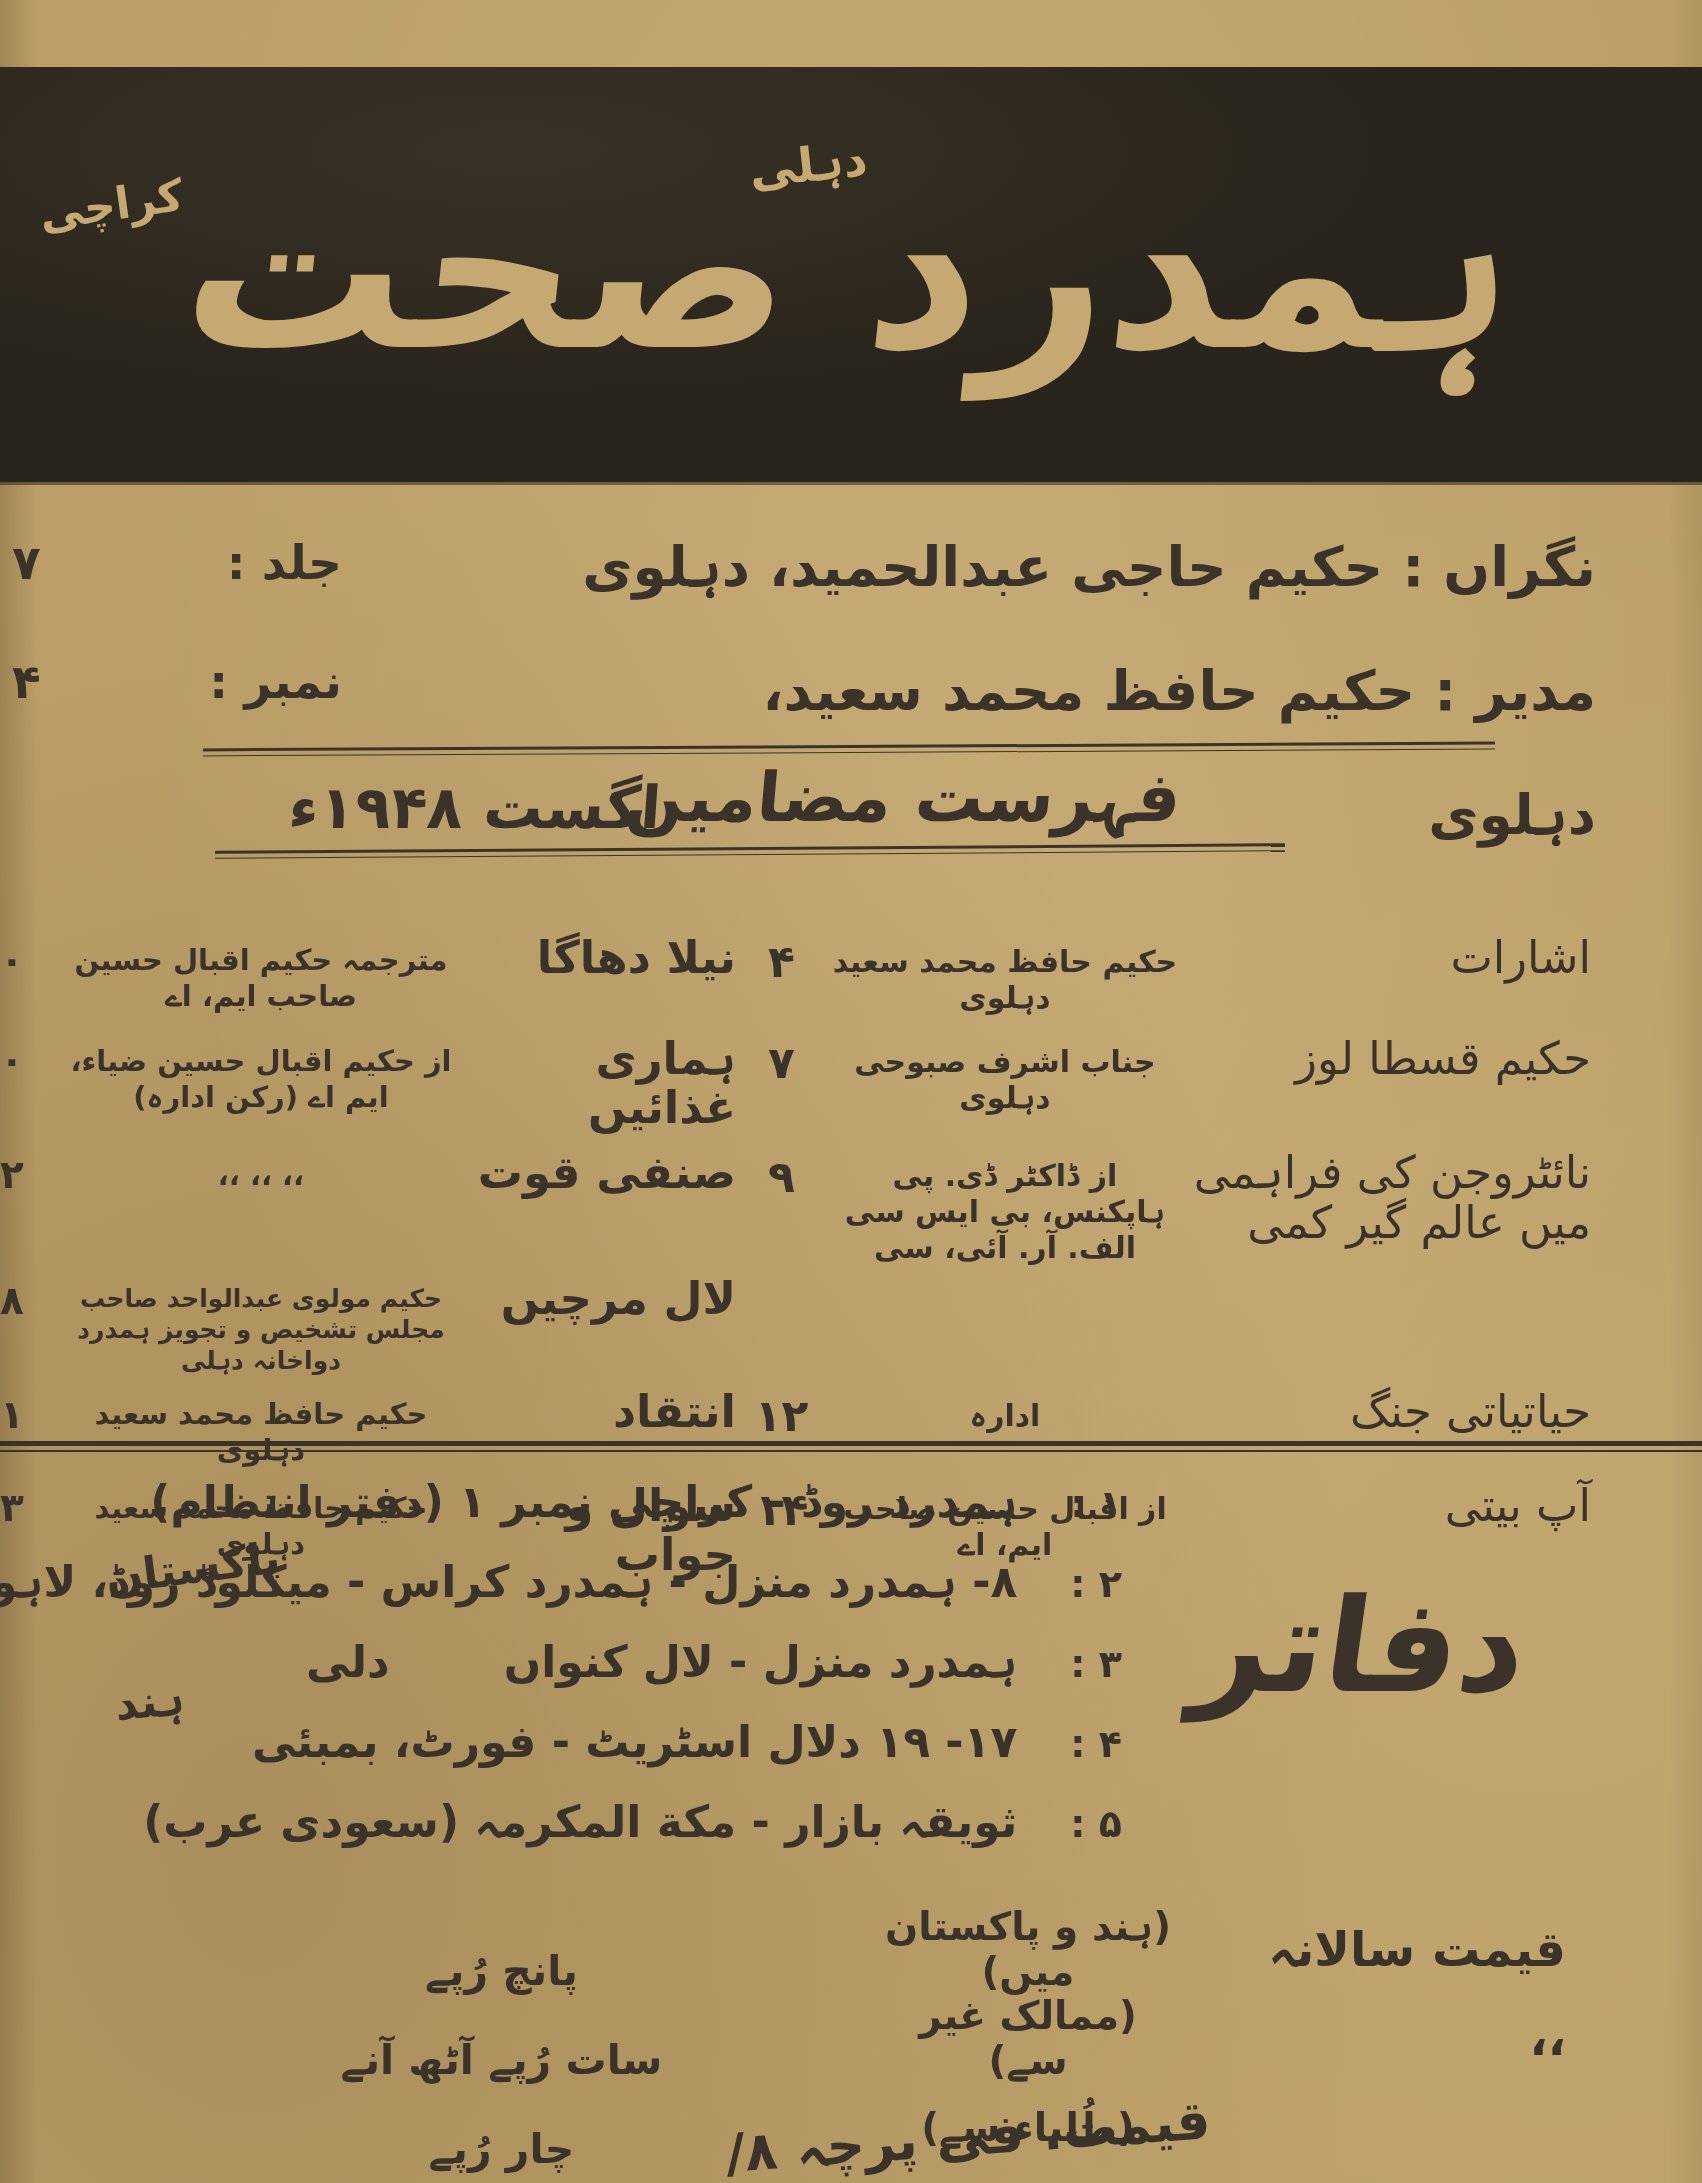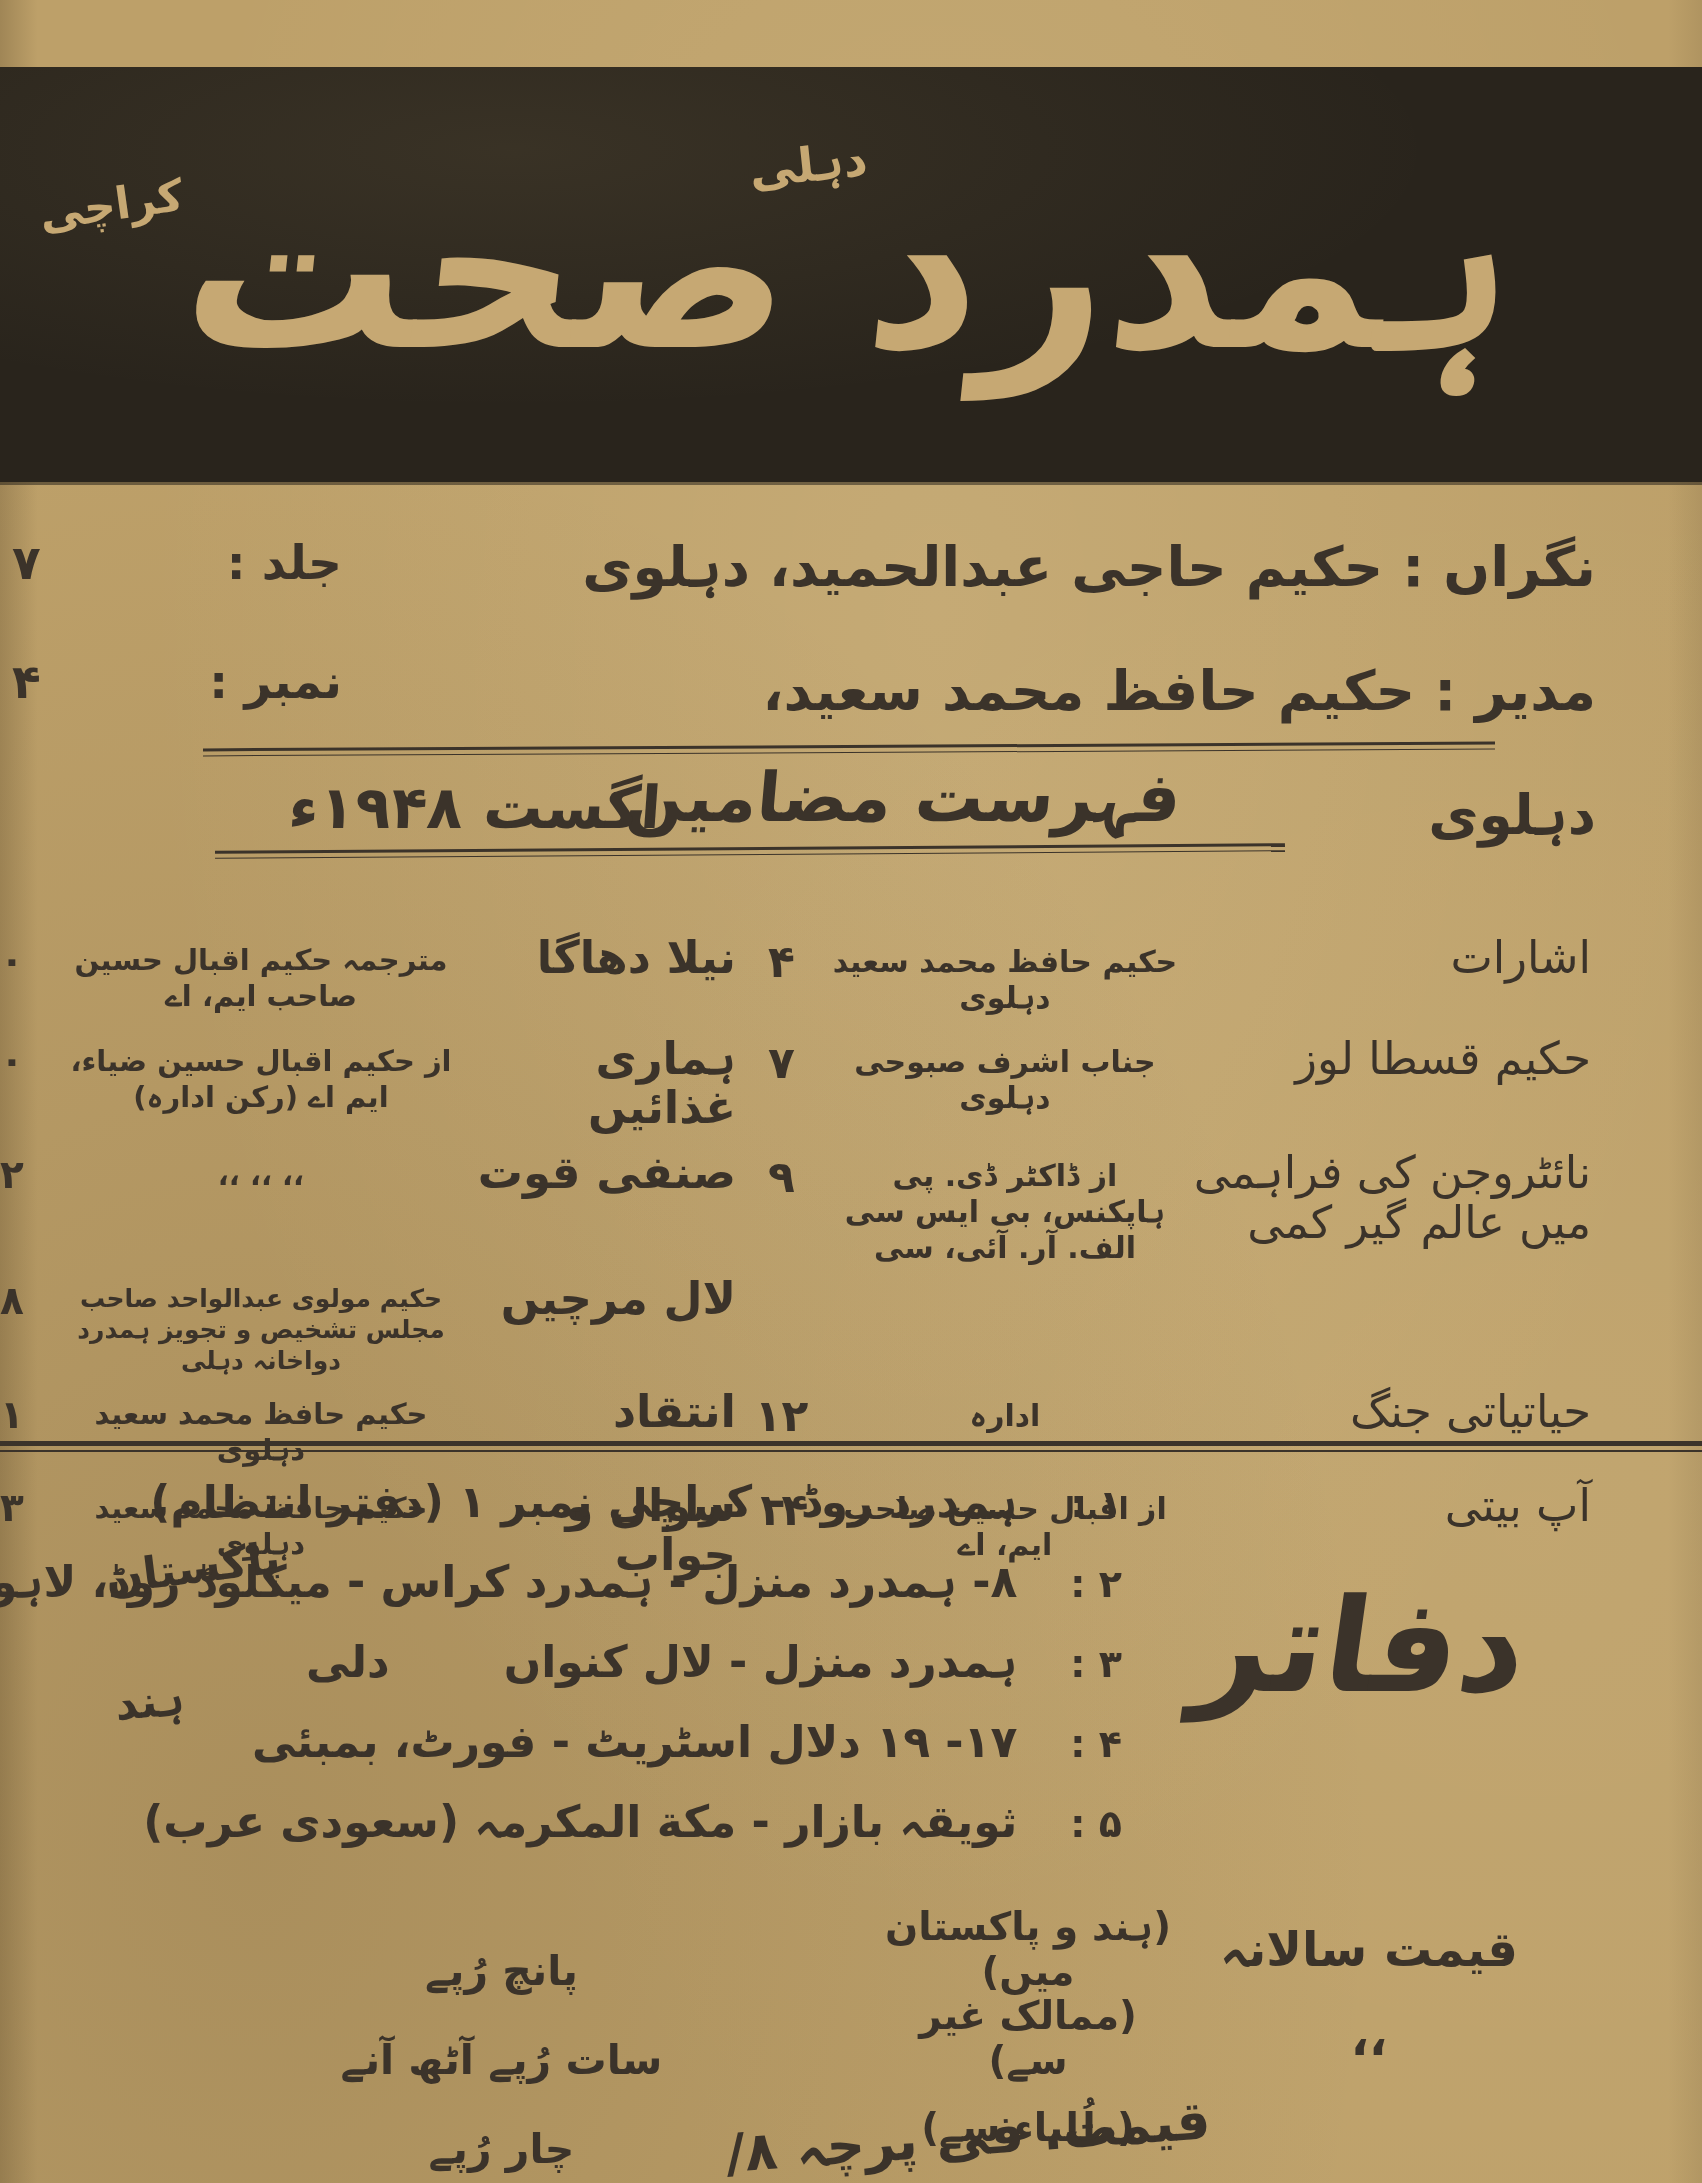--- a/index.html
+++ b/index.html
@@ -80,21 +80,21 @@
   .office-num  { flex:0 0 85px; font-size:38px; text-align:right; }
   .office-text { padding-right:19.7px; white-space:nowrap; }
   .office-tail { padding-right:114px; }
   .offices-heading { position:absolute; top:1570px; right:176px; font-size:130px; font-weight:bold;
     transform:skewX(-8deg); }
   .region-pk   { position:absolute; top:1542px; left:105px; font-size:44px; font-weight:bold; transform:rotate(-7deg); }
   .region-hind { position:absolute; top:1676px; left:115px; font-size:44px; font-weight:bold; transform:rotate(-5deg); }
   
   .pricing { position:absolute; top:1903px; left:0; width:100%; }
   .price-row { display:grid; grid-template-columns:530px 394px 553px; align-items:center; height:89px; }
-  .p-label { text-align:center; padding-right:136px; font-size:48px; font-weight:bold; }
+  .p-label { padding-right:136px; font-size:48px; font-weight:bold; }
   .p-cond  { text-align:center; padding-left:106px; font-size:39px; font-weight:bold; }
   .p-price { text-align:center; font-size:41px; font-weight:bold;margin-top:44px; }
   .per-issue { position:absolute; top:2106px; right:491px; font-size:53px; font-weight:bold;
     transform:rotate(-4deg); }
 </style>
 </head>
 <body>
 
 <div class="page">
 

